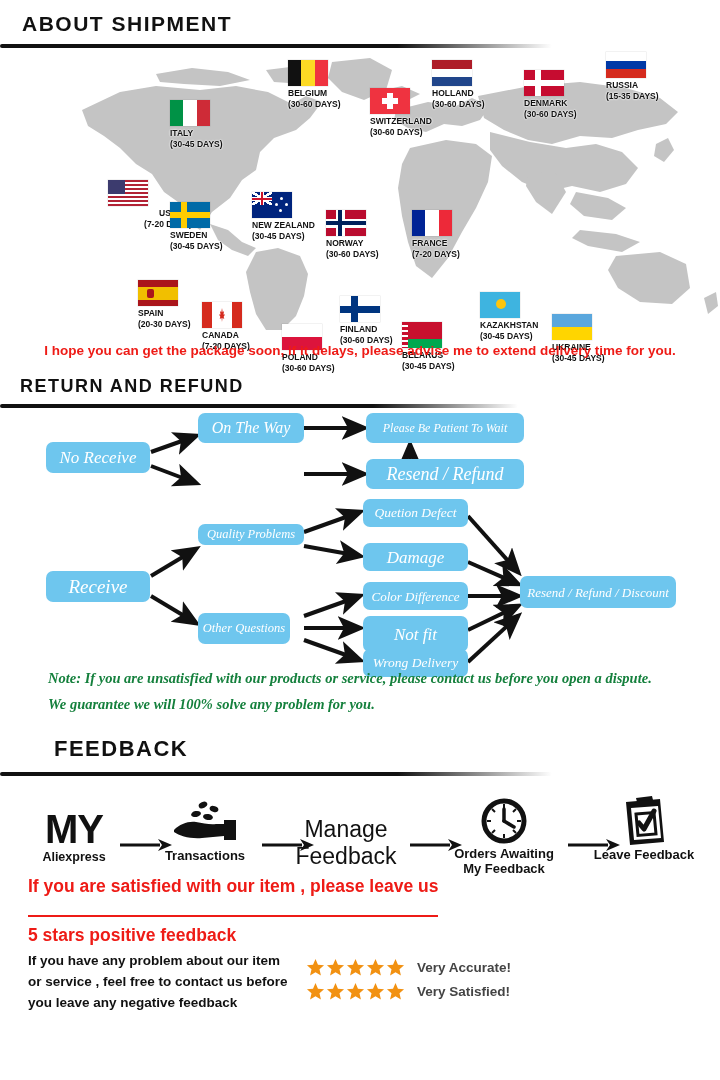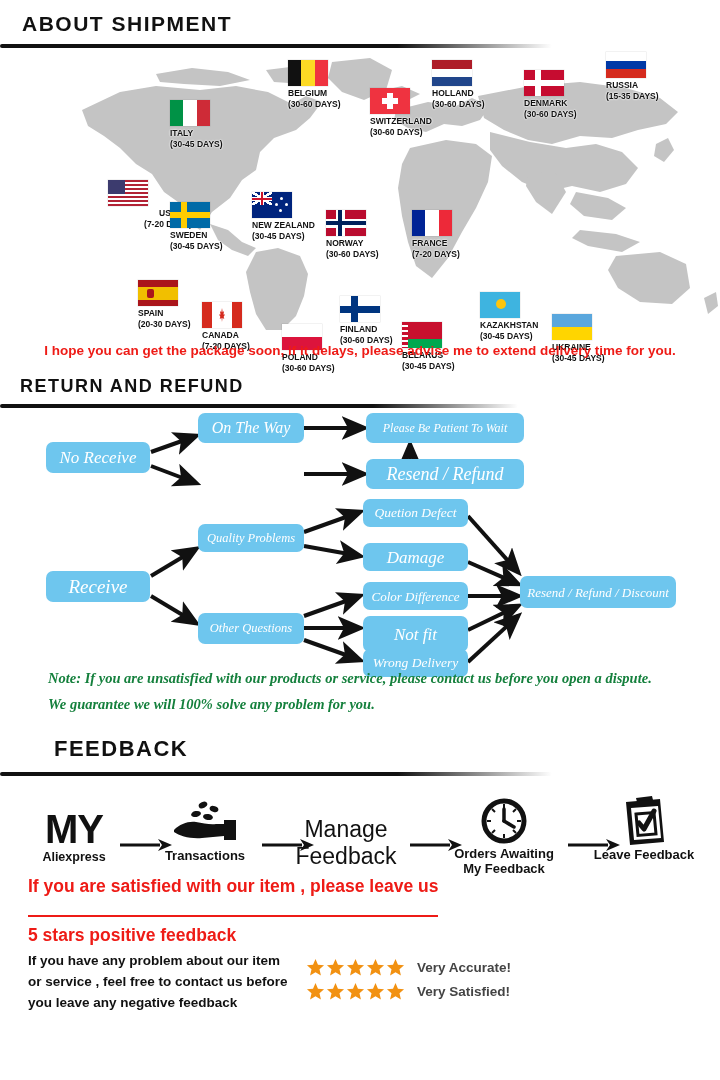--- a/index.html
+++ b/index.html
@@ -419,24 +419,24 @@
     <div class="node" style="left:366px;top:9px;width:158px;height:30px;font-size:12px;">
       <span>Please Be Patient To Wait</span>
     </div>
     <div class="node" style="left:366px;top:55px;width:158px;height:30px;font-size:18px;">
       <span>Resend / Refund</span>
     </div>
 
     <div class="node" style="left:46px;top:167px;width:104px;height:31px;font-size:19px;">
       <span>Receive</span>
     </div>
-    <div class="node" style="left:198px;top:120px;width:106px;height:28px;font-size:12.5px;">
+    <div class="node" style="left:198px;top:120px;width:106px;height:21px;font-size:12.5px;">
       <span>Quality Problems</span>
     </div>
-    <div class="node" style="left:198px;top:209px;width:106px;height:31px;font-size:12.5px;">
+    <div class="node" style="left:198px;top:209px;width:92px;height:31px;font-size:12.5px;">
       <span>Other Questions</span>
     </div>
 
     <div class="node" style="left:363px;top:95px;width:105px;height:28px;font-size:13.5px;">
       <span>Quetion Defect</span>
     </div>
     <div class="node" style="left:363px;top:139px;width:105px;height:28px;font-size:17px;">
       <span>Damage</span>
     </div>
     <div class="node" style="left:363px;top:178px;width:105px;height:28px;font-size:13px;">

